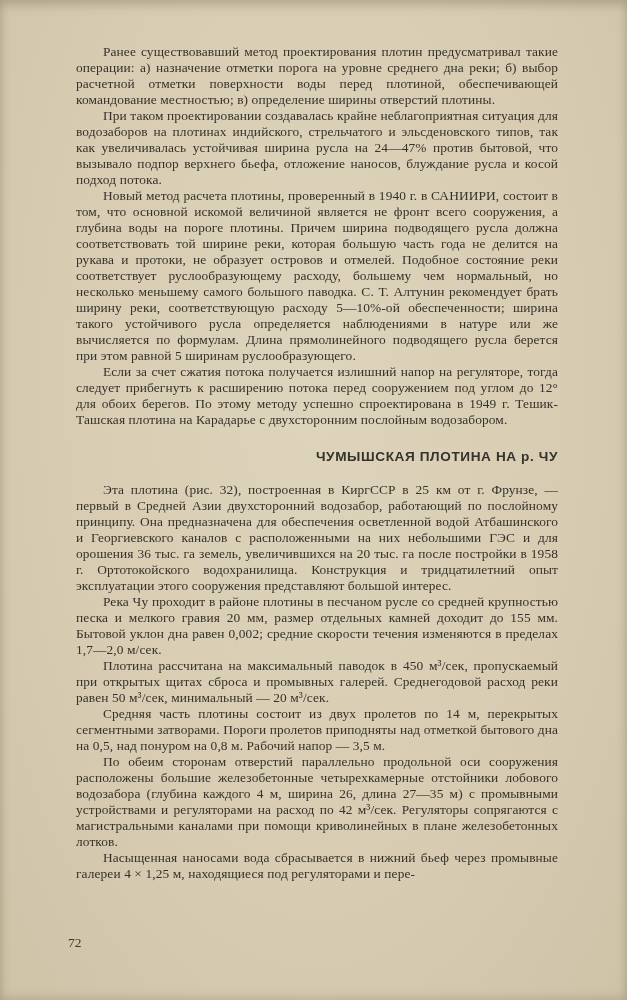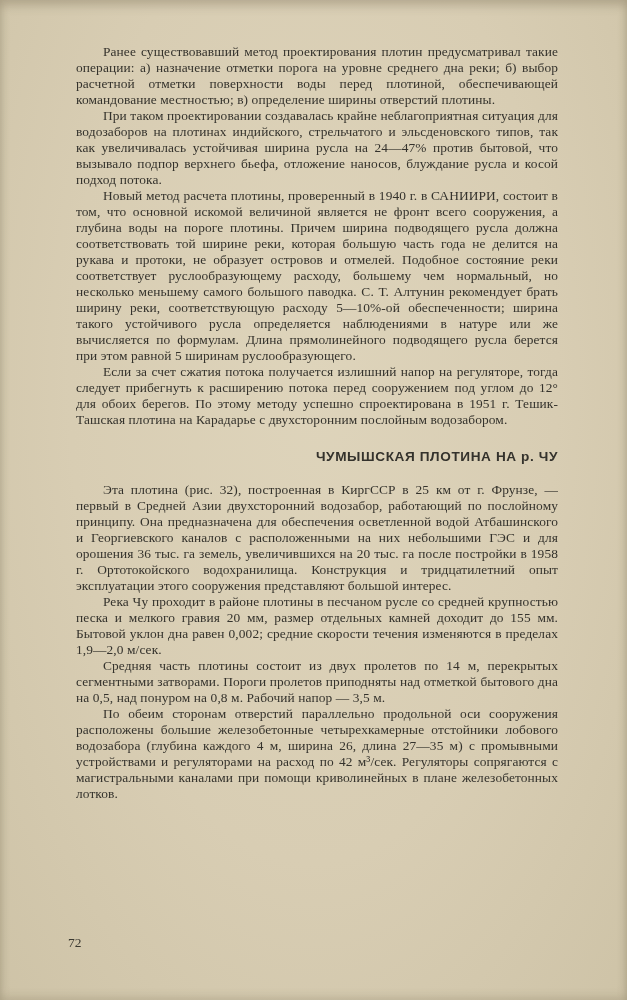--- a/index.html
+++ b/index.html
@@ -52,21 +52,23 @@
   }
 </style>
 </head>
 <body>
 
 <div class="page">
   <div class="text-block">
     <p>Ранее существовавший метод проектирования плотин предусматривал такие операции: а) назначение отметки порога на уровне среднего дна реки; б) выбор расчетной отметки поверхности воды перед плотиной, обеспечивающей командование местностью; в) определение ширины отверстий плотины.</p>
     <p>При таком проектировании создавалась крайне неблагоприятная ситуация для водозаборов на плотинах индийского, стрельчатого и эльсденовского типов, так как увеличивалась устойчивая ширина русла на 24—47% против бытовой, что вызывало подпор верхнего бьефа, отложение наносов, блуждание русла и косой подход потока.</p>
     <p>Новый метод расчета плотины, проверенный в 1940 г. в САНИИРИ, состоит в том, что основной искомой величиной является не фронт всего сооружения, а глубина воды на пороге плотины. Причем ширина подводящего русла должна соответствовать той ширине реки, которая большую часть года не делится на рукава и протоки, не образует островов и отмелей. Подобное состояние реки соответствует руслообразующему расходу, большему чем нормальный, но несколько меньшему самого большого паводка. С. Т. Алтунин рекомендует брать ширину реки, соответствующую расходу 5—10%-ой обеспеченности; ширина такого устойчивого русла определяется наблюдениями в натуре или же вычисляется по формулам. Длина прямолинейного подводящего русла берется при этом равной 5 ширинам руслообразующего.</p>
-    <p>Если за счет сжатия потока получается излишний напор на регуляторе, тогда следует прибегнуть к расширению потока перед сооружением под углом до 12° для обоих берегов. По этому методу успешно спроектирована в 1951 г. Тешик-Ташская плотина на Карадарье с двухсторонним послойным водозабором.</p>
+    <p>Если за счет сжатия потока получается излишний напор на регуляторе, тогда следует прибегнуть к расширению потока перед сооружением под углом до 12° для обоих берегов. По этому методу успешно спроектирована в 1949 г. Тешик-Ташская плотина на Карадарье с двухсторонним послойным водозабором.</p>
     <h2 class="heading">ЧУМЫШСКАЯ ПЛОТИНА НА р. ЧУ</h2>
     <p>Эта плотина (рис. 32), построенная в КиргССР в 25 км от г. Фрунзе, — первый в Средней Азии двухсторонний водозабор, работающий по послойному принципу. Она предназначена для обеспечения осветленной водой Атбашинского и Георгиевского каналов с расположенными на них небольшими ГЭС и для орошения 36 тыс. га земель, увеличившихся на 20 тыс. га после постройки в 1958 г. Ортотокойского водохранилища. Конструкция и тридцатилетний опыт эксплуатации этого сооружения представляют большой интерес.</p>
-    <p>Река Чу проходит в районе плотины в песчаном русле со средней крупностью песка и мелкого гравия 20 мм, размер отдельных камней доходит до 155 мм. Бытовой уклон дна равен 0,002; средние скорости течения изменяются в пределах 1,9—2,0 м/сек.</p>
+    <p>Река Чу проходит в районе плотины в песчаном русле со средней крупностью песка и мелкого гравия 20 мм, размер отдельных камней доходит до 155 мм. Бытовой уклон дна равен 0,002; средние скорости течения изменяются в пределах 1,7—2,0 м/сек.</p>
+    <p>Плотина рассчитана на максимальный паводок в 450 м³/сек, пропускаемый при открытых щитах сброса и промывных галерей. Среднегодовой расход реки равен 50 м³/сек, минимальный — 20 м³/сек.</p>
     <p>Средняя часть плотины состоит из двух пролетов по 14 м, перекрытых сегментными затворами. Пороги пролетов приподняты над отметкой бытового дна на 0,5, над понуром на 0,8 м. Рабочий напор — 3,5 м.</p>
     <p>По обеим сторонам отверстий параллельно продольной оси сооружения расположены большие железобетонные четырехкамерные отстойники лобового водозабора (глубина каждого 4 м, ширина 26, длина 27—35 м) с промывными устройствами и регуляторами на расход по 42 м³/сек. Регуляторы сопрягаются с магистральными каналами при помощи криволинейных в плане железобетонных лотков.</p>
+    <p>Насыщенная наносами вода  сбрасывается в нижний  бьеф через промывные галереи 4 × 1,25 м, находящиеся под регуляторами и пере-</p>
   </div>
   <div class="page-number">72</div>
 </div>
 
 </body></html>

